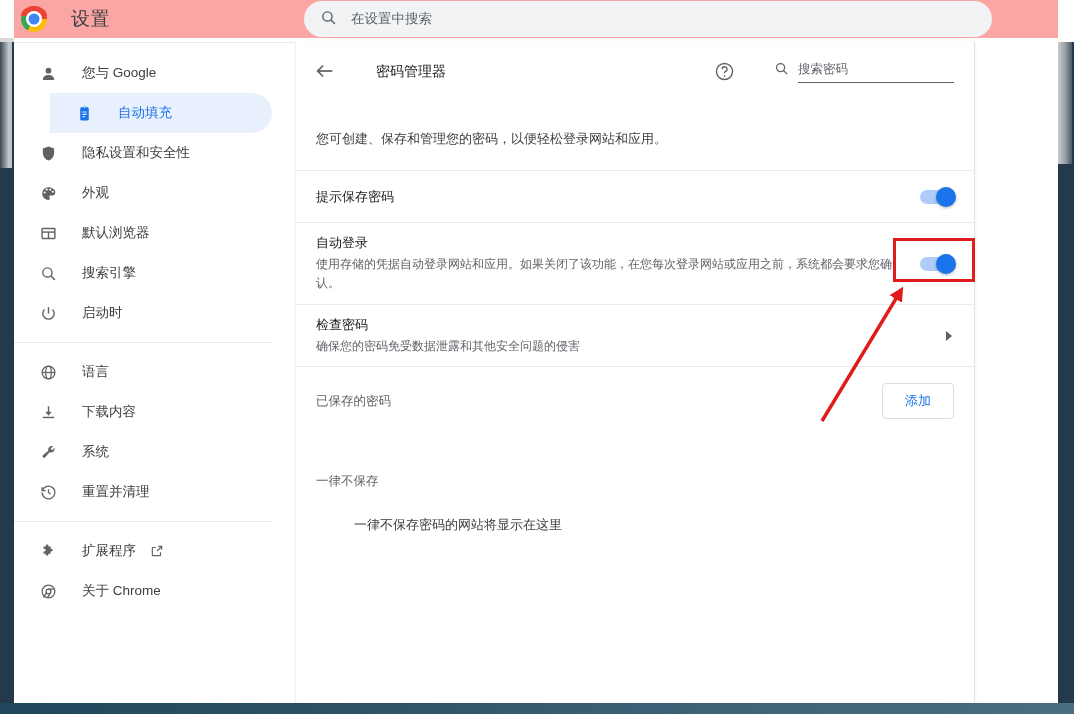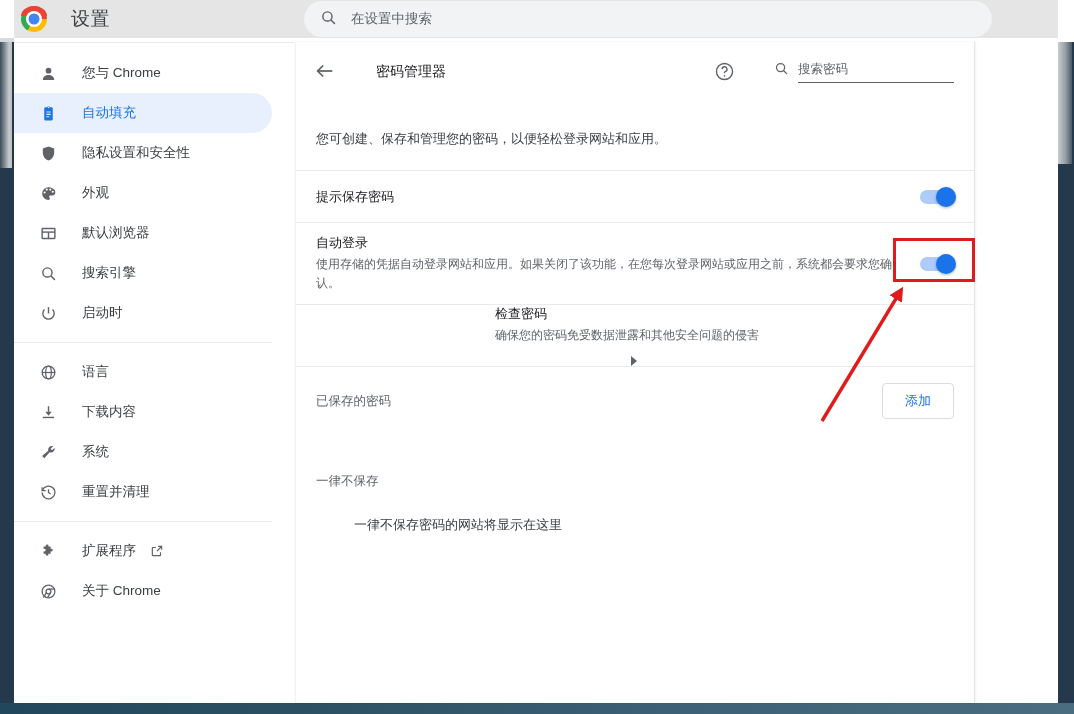--- a/index.html
+++ b/index.html
@@ -37,21 +37,21 @@
     background: linear-gradient(90deg,#c9cdd0 0%,#9aa2a8 50%,#4a5a68 100%);
   }
   .edge-bottom {
     position:absolute; left:0; bottom:0; width:1074px; height:11px;
     background: linear-gradient(90deg,#20475c 0%,#2c5164 30%,#3b6075 60%,#4a6d80 100%);
   }
 
   
   .topbar {
     position:absolute; left:14px; top:0; width:1044px; height:38px;
-    background:#e5e5e5; display:flex; align-items:center;
+    background:#fca5a5; display:flex; align-items:center;
   }
   .chrome-logo {
     width:26px; height:26px; margin-left:7px; border-radius:50%;
     position:relative; flex:0 0 auto;
   }
   .chrome-logo .ring {
     position:absolute; inset:0; border-radius:50%;
     background:
       conic-gradient(from -30deg,
         #ea4335 0deg 120deg,
@@ -87,21 +87,21 @@
     display:flex; align-items:center; height:40px;
     border-radius:0 20px 20px 0; margin-right:22px;
     color:#3c4043; cursor:pointer;
   }
   .nav-item .ni-icon {
     width:24px; margin-left:22px; margin-right:22px; flex:0 0 auto;
     display:flex; align-items:center; justify-content:center;
     color:#5f6368;
   }
   .nav-item .ni-label { font-size:13.5px; }
-  .nav-item.active { background:#e8f0fe; }
+  .nav-item.active { background:#e8f0fe;margin-left:36px; }
   .nav-item.active .ni-icon { color:#1a73e8; }
   .nav-item.active .ni-label { color:#1a73e8; }
   .nav-div { height:1px; background:#e8eaed; margin:9px 22px 9px 0; }
   .ext-link { margin-left:14px; display:flex; align-items:center; color:#5f6368; }
 
   
   .content {
     position:absolute; left:295px; top:42px; width:680px; height:661px;
     background:#ffffff;
     border-left:1px solid #f1f1f1;
@@ -127,21 +127,21 @@
   }
 
   .row {
     display:flex; align-items:center; padding:0 20px;
     border-bottom:1px solid #e8eaed; min-height:52px;
   }
   .row .r-text { flex:1 1 auto; padding-right:16px; }
   .row .r-title { font-size:13px; color:#202124; }
   .row .r-sub { font-size:12px; color:#5f6368; line-height:1.6; margin-top:3px; }
   .row.tall { min-height:78px; padding-top:11px; padding-bottom:11px; }
-  .row.chev { min-height:62px;flex-direction:column; }
+  .row.chev { min-height:62px; }
 
   .toggle {
     width:34px; height:14px; border-radius:7px; background:#aecbfa;
     position:relative; flex:0 0 auto; cursor:pointer;
   }
   .toggle .knob {
     position:absolute; right:-2px; top:-3px; width:20px; height:20px;
     border-radius:50%; background:#1a73e8;
     box-shadow:0 1px 3px rgba(0,0,0,.3);
   }
@@ -208,21 +208,21 @@
 
   <div class="sidebar">
 
     <div class="nav-item">
       <span class="ni-icon">
         <svg width="17" height="17" viewBox="0 0 24 24" fill="currentColor">
             <circle cx="12" cy="8" r="4"></circle>
             <path d="M4 21c0-4.4 3.6-7 8-7s8 2.6 8 7z"></path>
           </svg>
       </span>
-      <span class="ni-label">您与 Chrome</span>
+      <span class="ni-label">您与 Google</span>
     </div>
 
     <div class="nav-item active">
       <span class="ni-icon">
         <svg width="17" height="17" viewBox="0 0 24 24" fill="currentColor">
             <path d="M16 3h-2.2a2 2 0 0 0-3.6 0H8a2 2 0 0 0-2 2v15a2 2 0 0 0 2 2h8a2 2 0 0 0 2-2V5a2 2 0 0 0-2-2zm-4-.5a1 1 0 1 1 0 2 1 1 0 0 1 0-2zM9 9h6v1.6H9zm0 3.4h6V14H9zm0 3.4h4v1.6H9z"></path>
           </svg>
       </span>
       <span class="ni-label">自动填充</span>
     </div>

